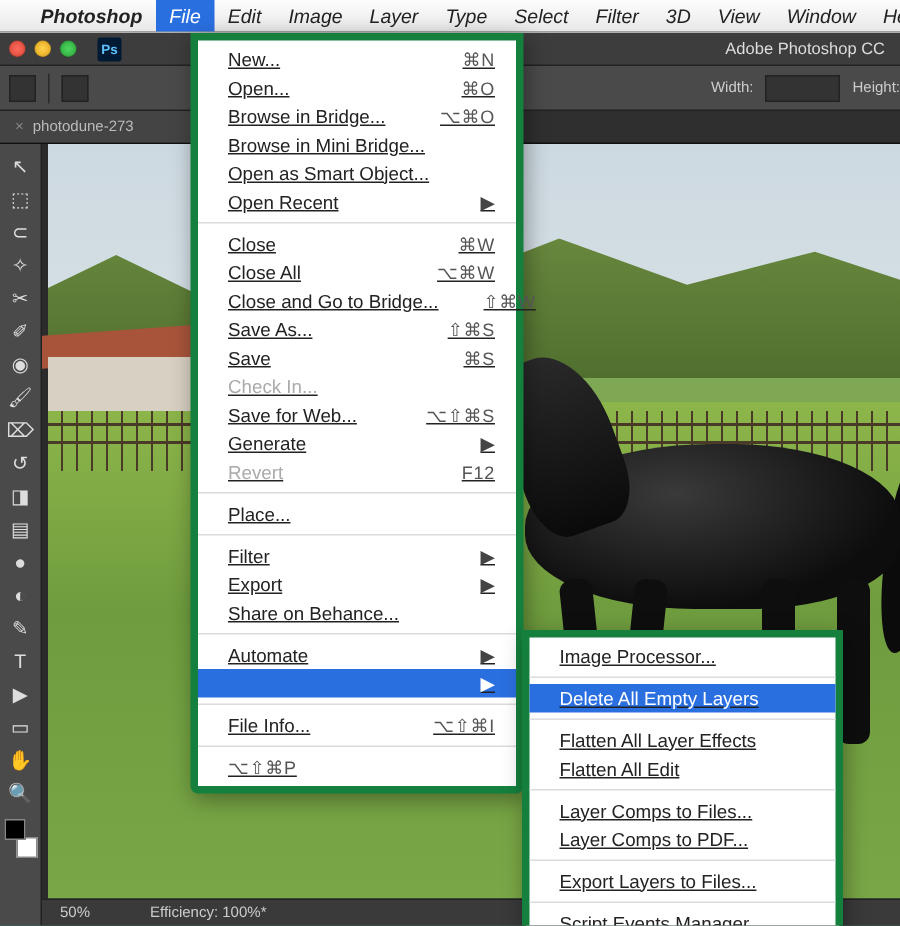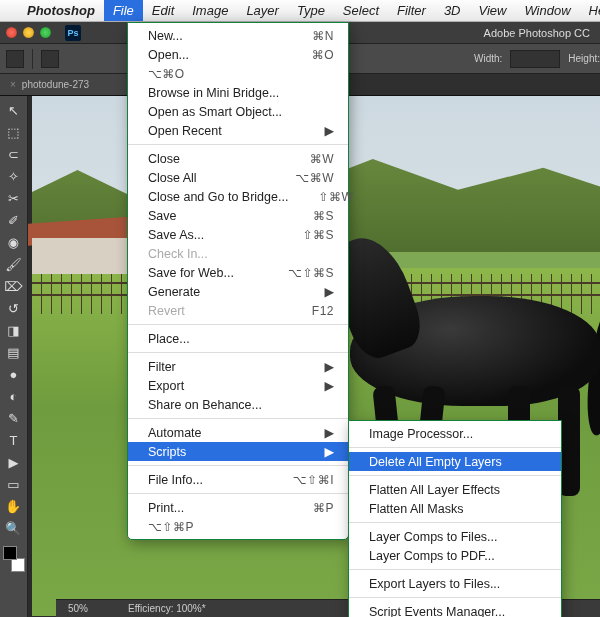--- a/index.html
+++ b/index.html
@@ -54,24 +54,24 @@
 .barn .roof { position: absolute; top: 6px; left: -4px; width: 108px; height: 22px; background: #a8543b; transform: skewY(-4deg); }
 .fence { position: absolute; top: 178px; left: 0; right: 0; height: 40px; background: repeating-linear-gradient(90deg, rgba(0,0,0,0) 0 9px, #4a3a28 9px 10px), linear-gradient(transparent 8px,#4a3a28 8px 10px,transparent 10px 20px,#4a3a28 20px 22px,transparent 22px); }
 .horse { position: absolute; top: 130px; right: -20px; width: 320px; height: 260px; }
 .horse .body { position: absolute; top: 70px; right: 20px; width: 250px; height: 110px; background: radial-gradient(ellipse at 40% 30%, #3a3a3a, #0d0d0d 70%); border-radius: 50% 45% 40% 45%; }
 .horse .neck { position: absolute; top: 10px; right: 210px; width: 70px; height: 120px; background: linear-gradient(#2a2a2a,#0a0a0a); transform: rotate(-20deg); border-radius: 40% 50% 30% 30%; }
 .horse .leg { position: absolute; width: 22px; height: 110px; background: #0e0e0e; border-radius: 8px; top: 160px; }
 .horse .l1 { right: 40px; } .horse .l2 { right: 90px; } .horse .l3 { right: 180px; transform: rotate(6deg); } .horse .l4 { right: 220px; transform: rotate(-6deg); }
 .horse .tail { position: absolute; top: 80px; right: 0; width: 30px; height: 130px; background: #0b0b0b; border-radius: 40% 40% 50% 50%; transform: rotate(8deg); }
 
 
-.statusbar { position: absolute; left: 28px; right: 0; bottom: 0; height: 18px; background: #3a3a3a; border-top: 1px solid #222; display: flex; align-items: center; color: #ccc; font-size: 10px; padding-left: 12px; gap: 40px; margin-left: 28px; }
-
-
-.menu { position: absolute; background: #fff; border: 1px solid #15803d; box-shadow: 2px 4px 14px rgba(0,0,0,.35); font-size: 12.5px; color: #222; padding: 3px 0; border-radius: 0 0 5px 5px; }
+.statusbar { position: absolute; left: 28px; right: 0; bottom: 0; height: 18px; background: #3a3a3a; border-top: 1px solid #222; display: flex; align-items: center; color: #ccc; font-size: 10px; padding-left: 12px; gap: 40px; }
+
+
+.menu { position: absolute; background: #fff; border: 5px solid #15803d; box-shadow: 2px 4px 14px rgba(0,0,0,.35); font-size: 12.5px; color: #222; padding: 3px 0; border-radius: 0 0 5px 5px; text-decoration: underline; }
 .menu .row { display: flex; align-items: center; height: 19px; padding: 0 14px 0 20px; white-space: nowrap; }
 .menu .row .lbl { flex: 1; padding-right: 30px; }
 .menu .row .sc { color: #555; font-size: 12px; letter-spacing: .5px; }
 .menu .row .arrow { color: #444; margin-left: auto; }
 .menu .row.disabled { color: #aaa; }
 .menu .row.hi { background: #2a6fe0; color: #fff; }
 .menu .row.hi .sc, .menu .row.hi .arrow { color: #fff; }
 .menu hr { border: none; border-top: 1px solid #dcdcdc; margin: 4px 0; }
 
 #file-menu { top: 22px; left: 127px; width: 222px; }
@@ -174,20 +174,21 @@
 <div class="menu" id="file-menu">
     <div class="row">
       <span class="lbl">New...</span>
       <span class="sc">⌘N</span>
     </div>
     <div class="row">
       <span class="lbl">Open...</span>
       <span class="sc">⌘O</span>
     </div>
     <div class="row">
+      <span class="lbl">Browse in Bridge...</span>
       <span class="sc">⌥⌘O</span>
     </div>
     <div class="row">
       <span class="lbl">Browse in Mini Bridge...</span>
     </div>
     <div class="row">
       <span class="lbl">Open as Smart Object...</span>
     </div>
     <div class="row">
       <span class="lbl">Open Recent</span>
@@ -200,26 +201,26 @@
     </div>
     <div class="row">
       <span class="lbl">Close All</span>
       <span class="sc">⌥⌘W</span>
     </div>
     <div class="row">
       <span class="lbl">Close and Go to Bridge...</span>
       <span class="sc">⇧⌘W</span>
     </div>
     <div class="row">
+      <span class="lbl">Save As...</span>
+      <span class="sc">⇧⌘S</span>
+    </div>
+    <div class="row">
       <span class="lbl">Save</span>
       <span class="sc">⌘S</span>
-    </div>
-    <div class="row">
-      <span class="lbl">Save As...</span>
-      <span class="sc">⇧⌘S</span>
     </div>
     <div class="row disabled">
       <span class="lbl">Check In...</span>
     </div>
     <div class="row">
       <span class="lbl">Save for Web...</span>
       <span class="sc">⌥⇧⌘S</span>
     </div>
     <div class="row">
       <span class="lbl">Generate</span>
@@ -244,51 +245,46 @@
     </div>
     <div class="row">
       <span class="lbl">Share on Behance...</span>
     </div>
     <hr>
     <div class="row">
       <span class="lbl">Automate</span>
       <span class="arrow">▶</span>
     </div>
     <div class="row hi">
-      <span class="lbl">Scripts</span>
       <span class="arrow">▶</span>
     </div>
     <hr>
     <div class="row">
       <span class="lbl">File Info...</span>
       <span class="sc">⌥⇧⌘I</span>
     </div>
     <hr>
     <div class="row">
-      <span class="lbl">Print...</span>
-      <span class="sc">⌘P</span>
-    </div>
-    <div class="row">
       <span class="sc">⌥⇧⌘P</span>
     </div>
   </div>
 <div class="menu" id="scripts-menu">
     <div class="row">
       <span class="lbl">Image Processor...</span>
     </div>
     <hr>
     <div class="row hi">
       <span class="lbl">Delete All Empty Layers</span>
     </div>
     <hr>
     <div class="row">
       <span class="lbl">Flatten All Layer Effects</span>
     </div>
     <div class="row">
-      <span class="lbl">Flatten All Masks</span>
+      <span class="lbl">Flatten All Edit</span>
     </div>
     <hr>
     <div class="row">
       <span class="lbl">Layer Comps to Files...</span>
     </div>
     <div class="row">
       <span class="lbl">Layer Comps to PDF...</span>
     </div>
     <hr>
     <div class="row">

